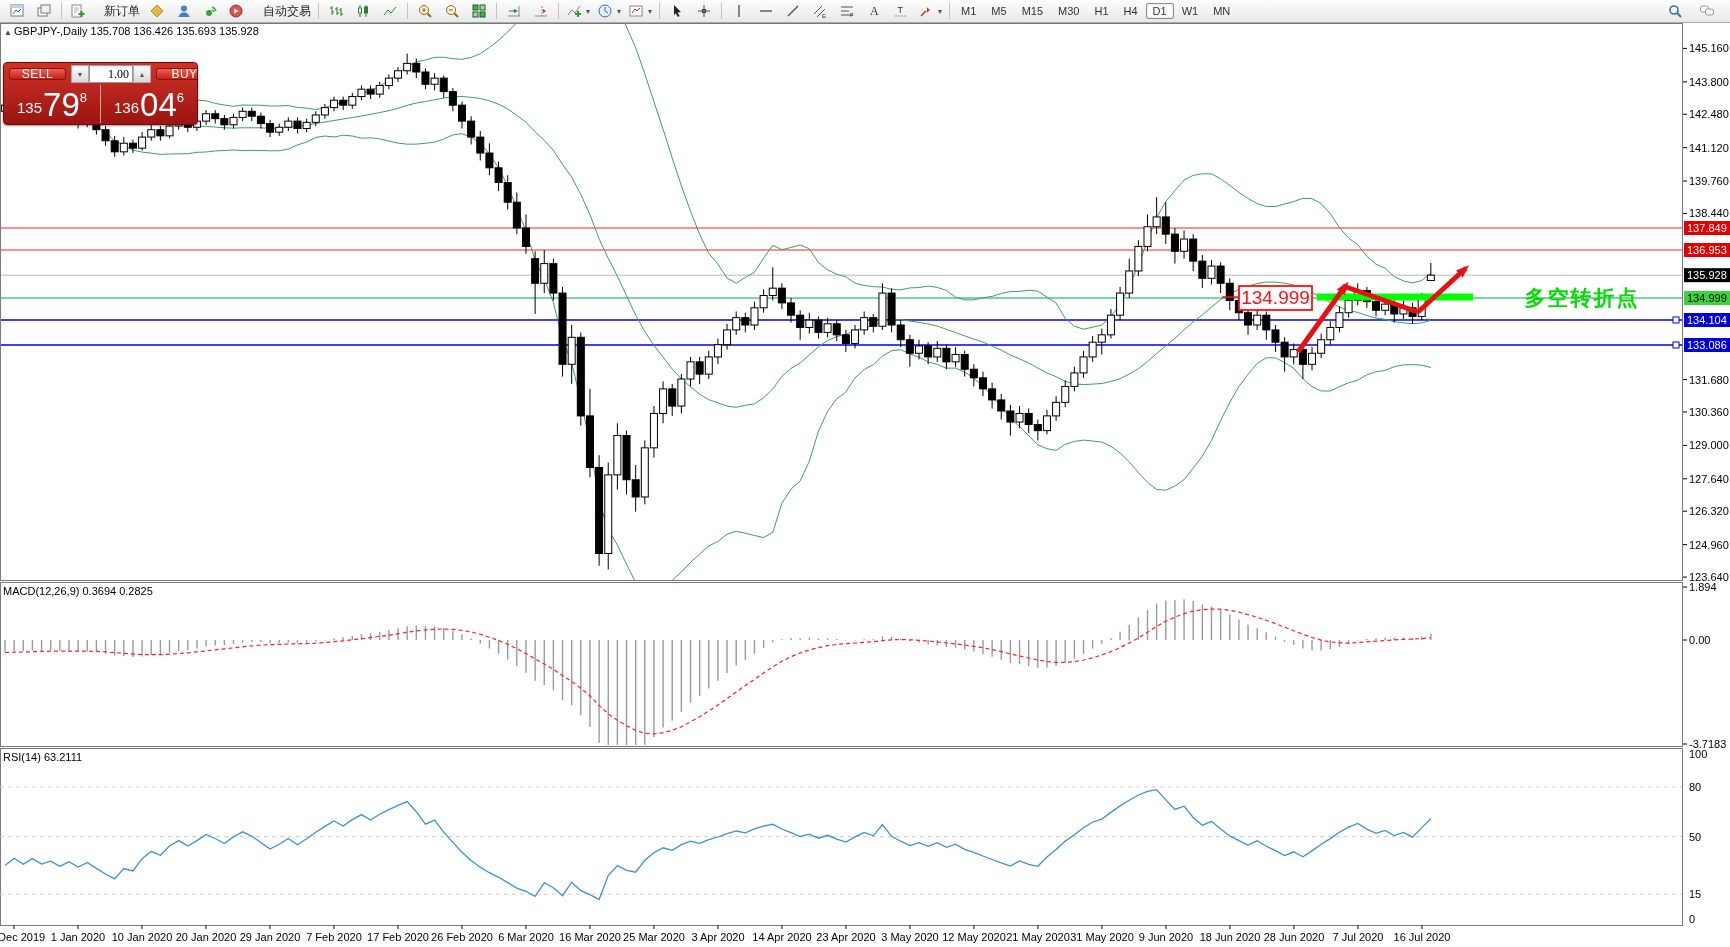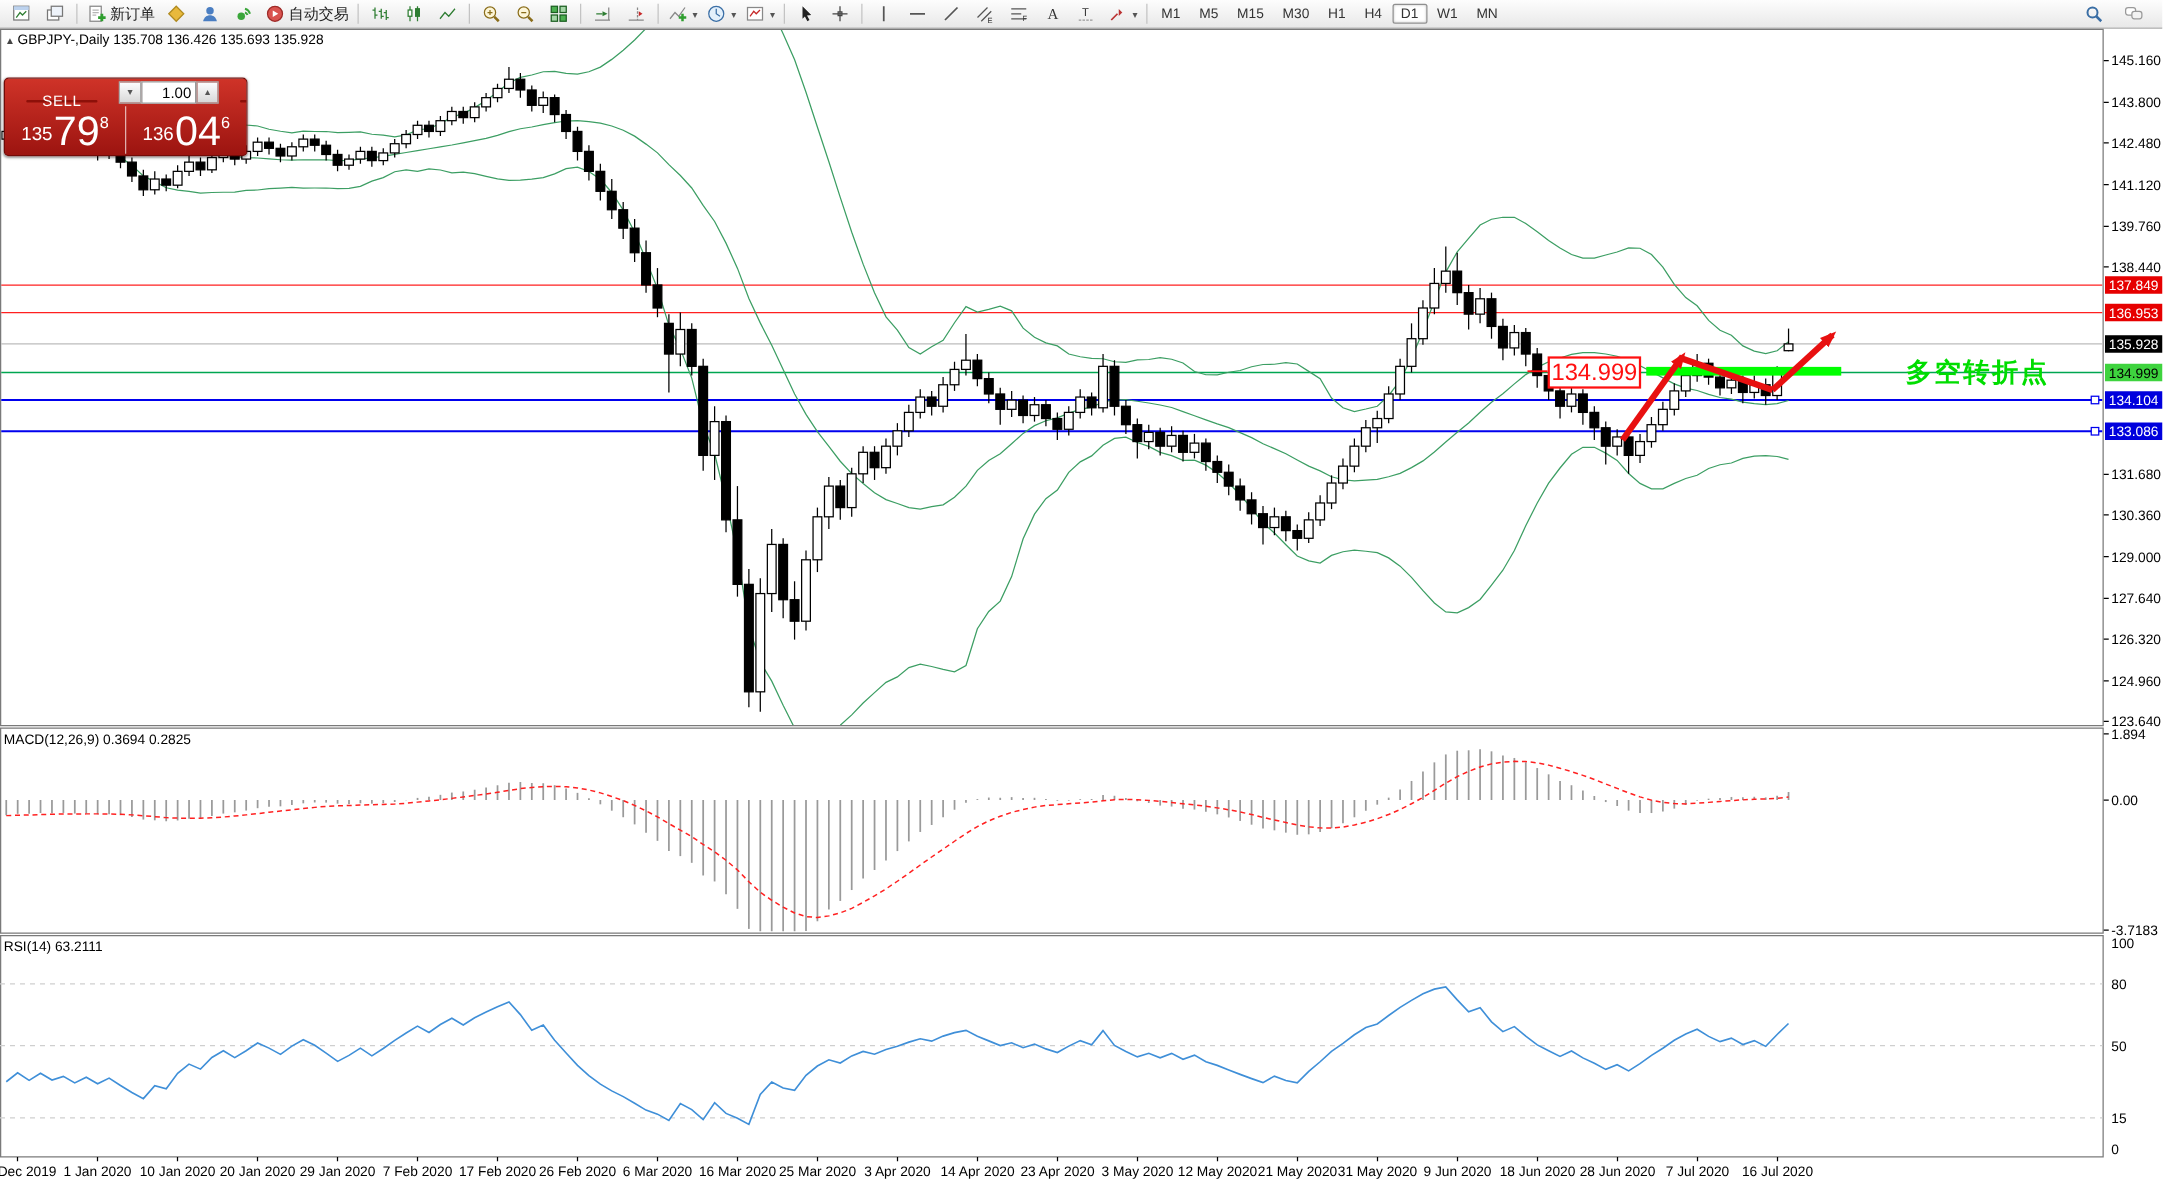--- a/index.html
+++ b/index.html
@@ -2,40 +2,40 @@
 <html><head>
 <meta charset="utf-8">
 <style>
   html,body{margin:0;padding:0;width:1730px;height:947px;overflow:hidden;background:#fff;
     font-family:"Liberation Sans",sans-serif;-webkit-font-smoothing:antialiased;}
   
   .toolbar{height:22px;display:flex;align-items:center;background:linear-gradient(#fdfdfd,#e8e8e8);
     border-bottom:1px solid #a9a9a9;padding:0 4px;gap:1px;white-space:nowrap;}
   .tbtn{height:20px;min-width:20px;display:inline-flex;align-items:center;justify-content:center;
     gap:3px;padding:0 2px;border:1px solid transparent;border-radius:2px;font-size:12px;color:#222;cursor:default;}
-  .tbtn .lbl{font-size:12px;}
+  .tbtn .lbl{font-size:12px;margin-left:16px;}
   .tbtn .dd{font-size:8px;color:#555;margin-left:1px;}
   .sep{width:1px;height:16px;background:#c3c3c3;margin:0 3px;}
   .tf{padding:1px 6px;font-size:11px;color:#333;border:1px solid transparent;border-radius:2px;}
   .tf.active{border-color:#8f8f8f;background:#fff;box-shadow:inset 0 0 2px #bbb;}
   .tb-right{margin-left:auto;display:flex;align-items:center;gap:6px;padding-right:6px;}
   .tbtn svg{display:block}
   
   #chart-wrap{position:absolute;left:0;top:22px;width:1730px;height:925px;}
   
   .ocp{position:absolute;left:3px;top:40px;width:193px;height:61px;border-radius:4px;
     background:linear-gradient(#cf3328,#9c1410);border:1px solid #720b08;box-shadow:0 1px 2px rgba(0,0,0,.4);
     color:#fff;overflow:hidden;}
   .ocp-row1{display:flex;height:22px;align-items:stretch;}
   .ocp-btn{flex:0 0 55px;display:flex;align-items:center;justify-content:center;font-size:12px;
-    letter-spacing:.5px;background:linear-gradient(#ee6052,#c02318);border:1px solid #8d1009;border-radius:3px;margin:17px;}
+    letter-spacing:.5px;background:linear-gradient(#ee6052,#c02318);border:1px solid #8d1009;border-radius:3px;margin:5px;}
   .spin{flex:0 0 16px;display:flex;align-items:center;justify-content:center;background:linear-gradient(#fdfdfd,#d8d8d8);
     color:#555;font-size:7px;border:1px solid #aaa;margin:2px 0;}
   .vol{flex:1 1 auto;width:36px;border:1px solid #999;margin:2px 0;text-align:right;font-size:12px;padding:0 3px;
-    font-family:Liberation Sans, sans-serif;}
+    font-family:Liberation Serif, serif;}
   .ocp-prices{display:flex;height:38px;}
   .half{flex:1 1 50%;display:flex;align-items:flex-end;justify-content:center;padding-bottom:4px;}
   .half.sell{border-right:1px solid rgba(255,255,255,.65);}
   .p-int{font-size:15px;margin:0 1px 3px 0;}
   .p-big{font-size:33px;line-height:.85;}
   .p-sup{font-size:13px;margin-bottom:14px;}
 </style>
 </head>
 <body>
 

